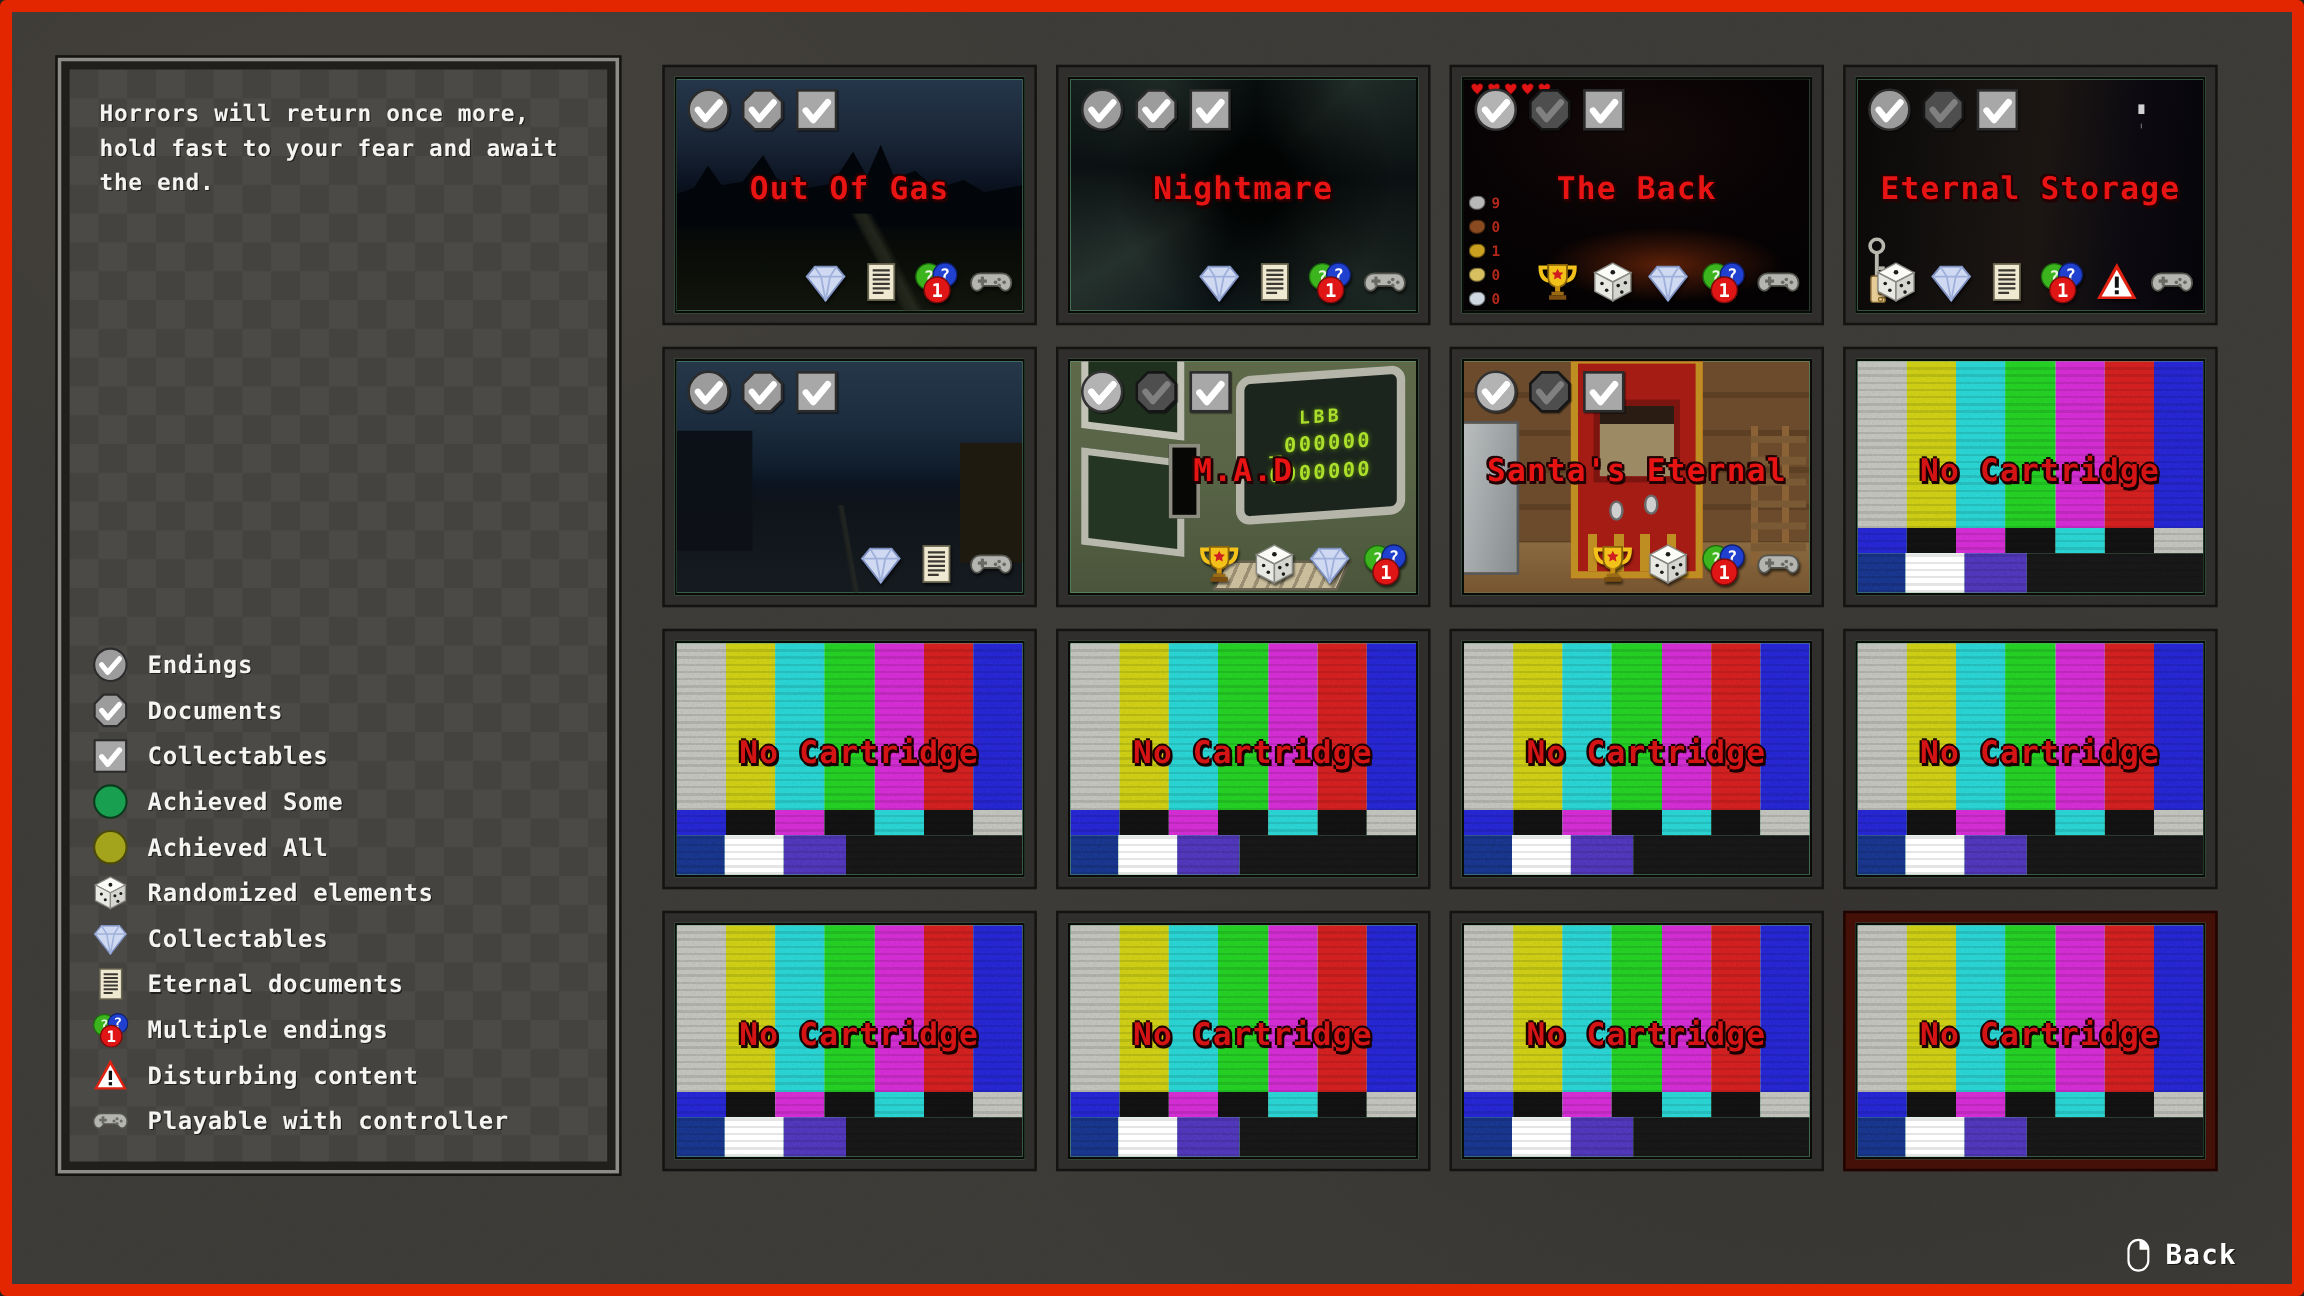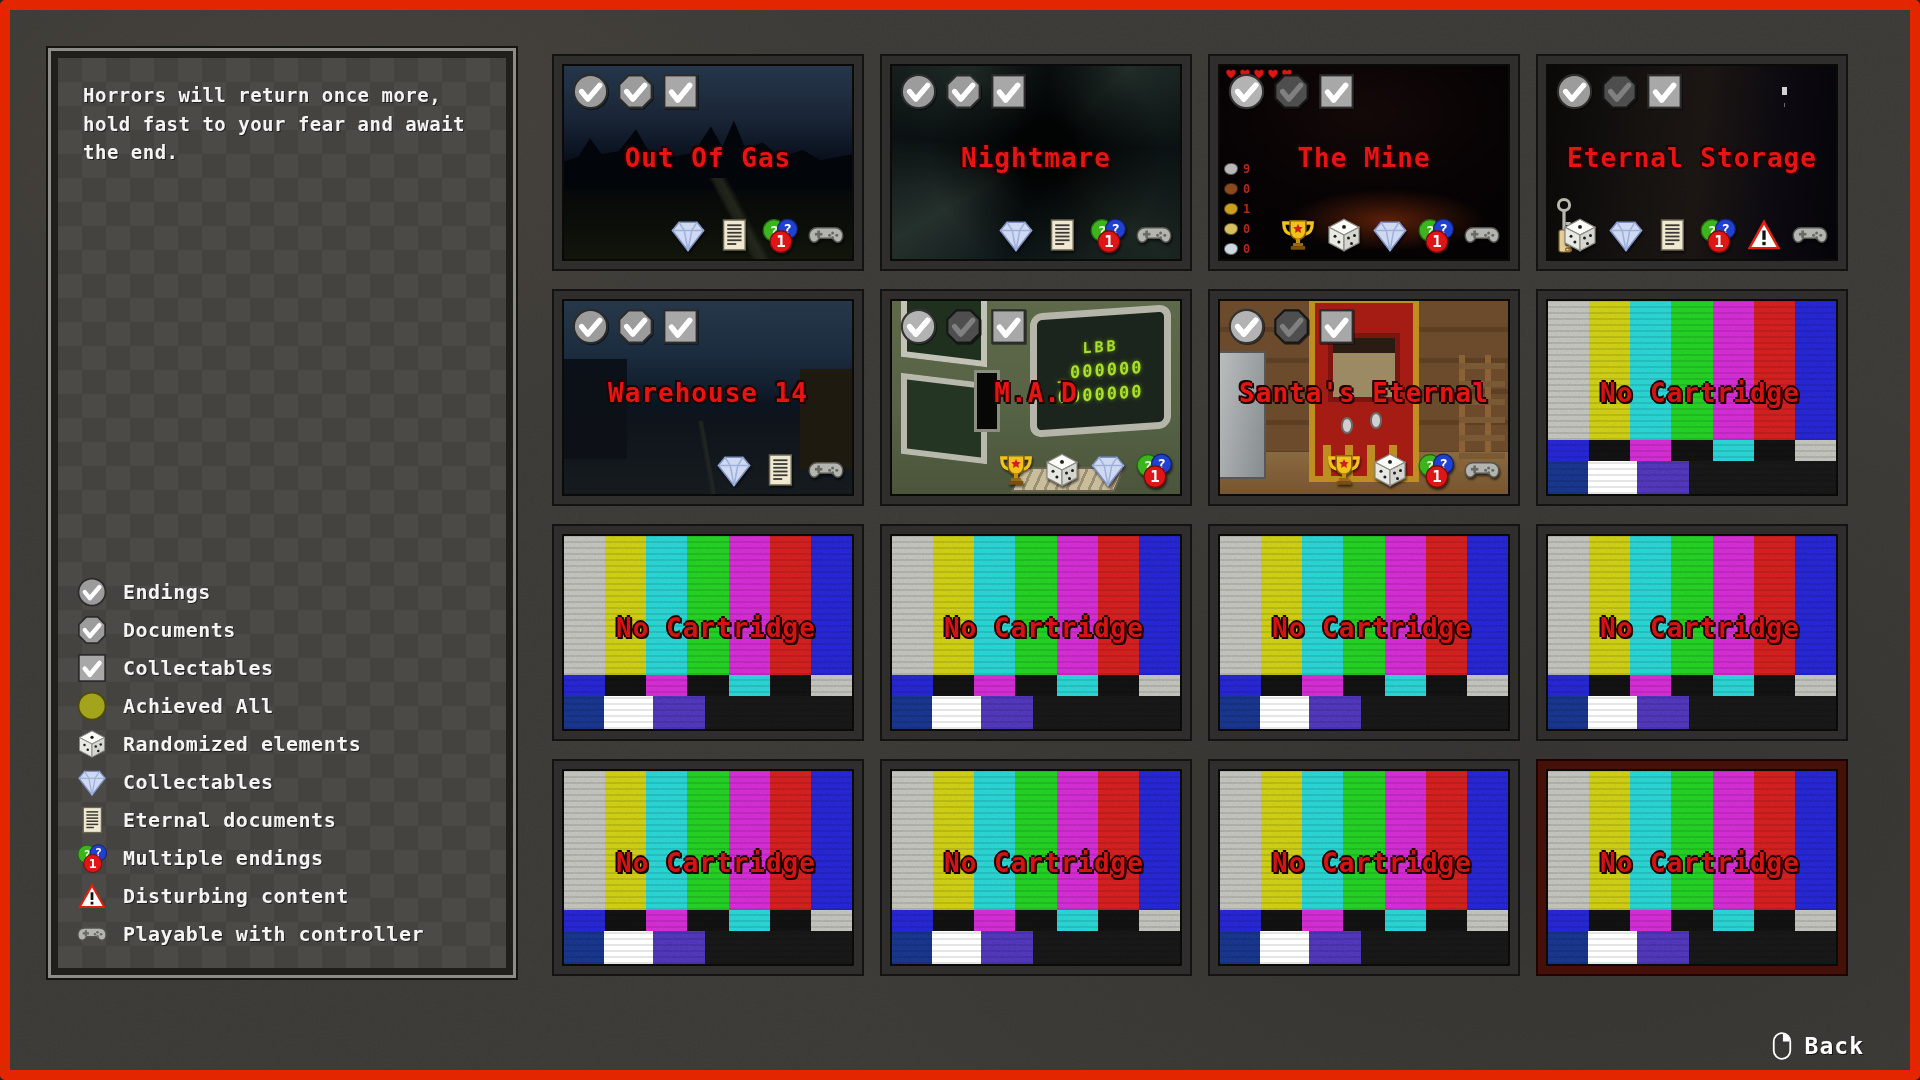--- a/index.html
+++ b/index.html
@@ -175,20 +175,28 @@
           <span class="lbl">Documents</span>
         </li>
         <li class="">
           <span class="icn">
             <svg viewBox="0 0 24 24">
               <rect x="1.5" y="1.5" width="21" height="21" fill="#a8a8a8" stroke="#2c2c2c" stroke-width="1.4"></rect>
               <path d="M6.2 12.5l4 5 7.8-9.5" stroke="#fff" stroke-width="3.6" fill="none" stroke-linecap="round" stroke-linejoin="round"></path>
             </svg>
           </span>
           <span class="lbl">Collectables</span>
+        </li>
+        <li class="">
+          <span class="icn">
+            <svg viewBox="0 0 24 24">
+              <circle cx="12" cy="12" r="10.8" fill="#18a050" stroke="#0c3a1c" stroke-width="1.4"></circle>
+            </svg>
+          </span>
+          <span class="lbl">Achieved Some</span>
         </li>
         <li class="">
           <span class="icn">
             <svg viewBox="0 0 24 24">
               <circle cx="12" cy="12" r="10.8" fill="#a4a41c" stroke="#4a4a0a" stroke-width="1.4"></circle>
             </svg>
           </span>
           <span class="lbl">Achieved All</span>
         </li>
         <li class="">
@@ -479,21 +487,21 @@
                 <path d="M6.2 12l4 5 7.8-9" stroke="#fff" stroke-width="3.4" fill="none" stroke-linecap="round" stroke-linejoin="round"></path>
               </svg>
             </span>
             <span class="badge ">
               <svg viewBox="0 0 24 24">
                 <rect x="1.5" y="1.5" width="21" height="21" fill="#a8a8a8" stroke="#2c2c2c" stroke-width="1.4"></rect>
                 <path d="M6.2 12.5l4 5 7.8-9.5" stroke="#fff" stroke-width="3.6" fill="none" stroke-linecap="round" stroke-linejoin="round"></path>
               </svg>
             </span>
           </div>
-          <div class="tile-title">The Mine</div>
+          <div class="tile-title">The Back</div>
           <div class="ficons">
             <span class="icn">
               <svg viewBox="0 0 24 24">
                 <path d="M6.5 4h-4c0 4.2 1.6 6.8 4.6 7.4" fill="none" stroke="#f2c21a" stroke-width="2.2"></path>
                 <path d="M17.5 4h4c0 4.2-1.6 6.8-4.6 7.4" fill="none" stroke="#f2c21a" stroke-width="2.2"></path>
                 <path d="M6.8 2.5h10.4v7.2a5.2 5.2 0 0 1-10.4 0z" fill="#f2c21a" stroke="#8a6408" stroke-width="1"></path>
                 <rect x="10.6" y="14.2" width="2.8" height="3.2" fill="#c89010"></rect>
                 <path d="M8.6 17.4h6.8v2H8.6z" fill="#9a6a14"></path>
                 <path d="M7.2 19.4h9.6v2.4H7.2z" fill="#7c4f10"></path>
                 <path d="M12 4.6l1 2 2.2.3-1.6 1.5.4 2.2-2-1.1-2 1.1.4-2.2L8.8 6.9 11 6.6z" fill="#cf1f1f"></path>
@@ -660,21 +668,20 @@
                 <path d="M6.2 12l4 5 7.8-9" stroke="#fff" stroke-width="3.4" fill="none" stroke-linecap="round" stroke-linejoin="round"></path>
               </svg>
             </span>
             <span class="badge ">
               <svg viewBox="0 0 24 24">
                 <rect x="1.5" y="1.5" width="21" height="21" fill="#a8a8a8" stroke="#2c2c2c" stroke-width="1.4"></rect>
                 <path d="M6.2 12.5l4 5 7.8-9.5" stroke="#fff" stroke-width="3.6" fill="none" stroke-linecap="round" stroke-linejoin="round"></path>
               </svg>
             </span>
           </div>
-          <div class="tile-title">Warehouse 14</div>
           <div class="ficons">
             <span class="icn">
               <svg viewBox="0 0 24 24">
                 <polygon points="6,3.5 18,3.5 22.5,9 12,22.5 1.5,9" fill="#cfdaf2" stroke="#7d8fc0" stroke-width="1"></polygon>
                 <polyline points="1.5,9 22.5,9" stroke="#9fb0da" stroke-width="1" fill="none"></polyline>
                 <polyline points="6,3.5 9.5,9 12,22.5 14.5,9 18,3.5" stroke="#9fb0da" stroke-width="1" fill="none"></polyline>
               </svg>
             </span>
             <span class="icn">
               <svg viewBox="0 0 24 24">

